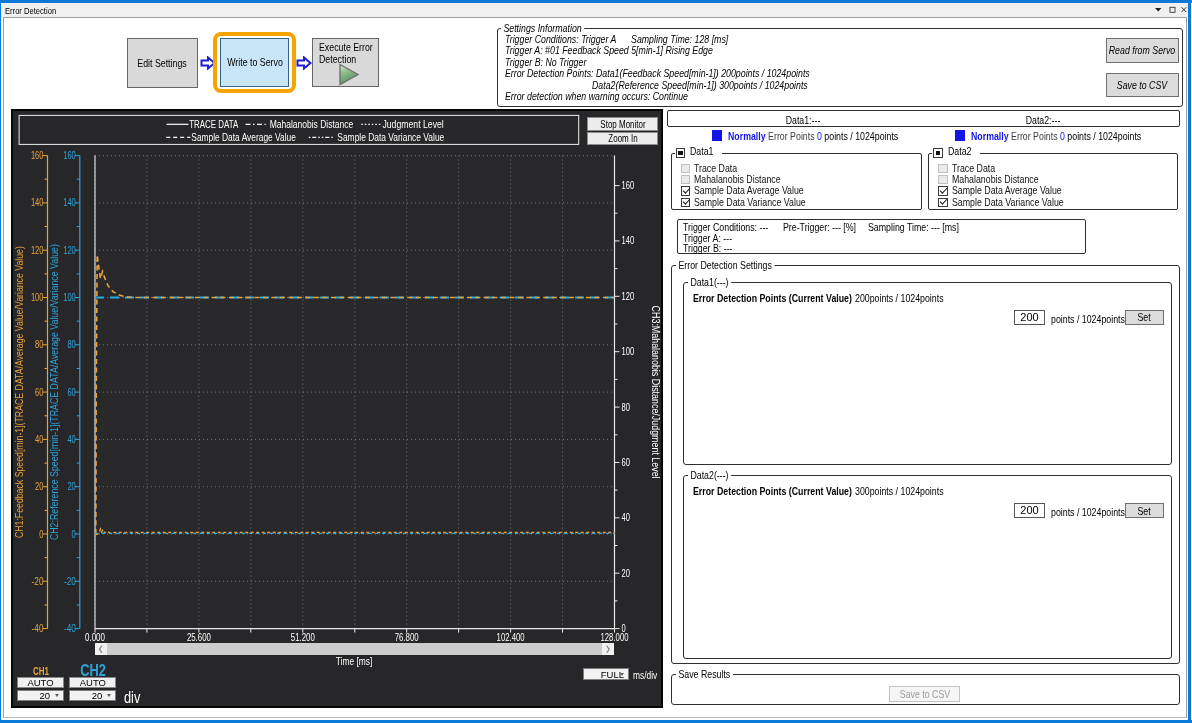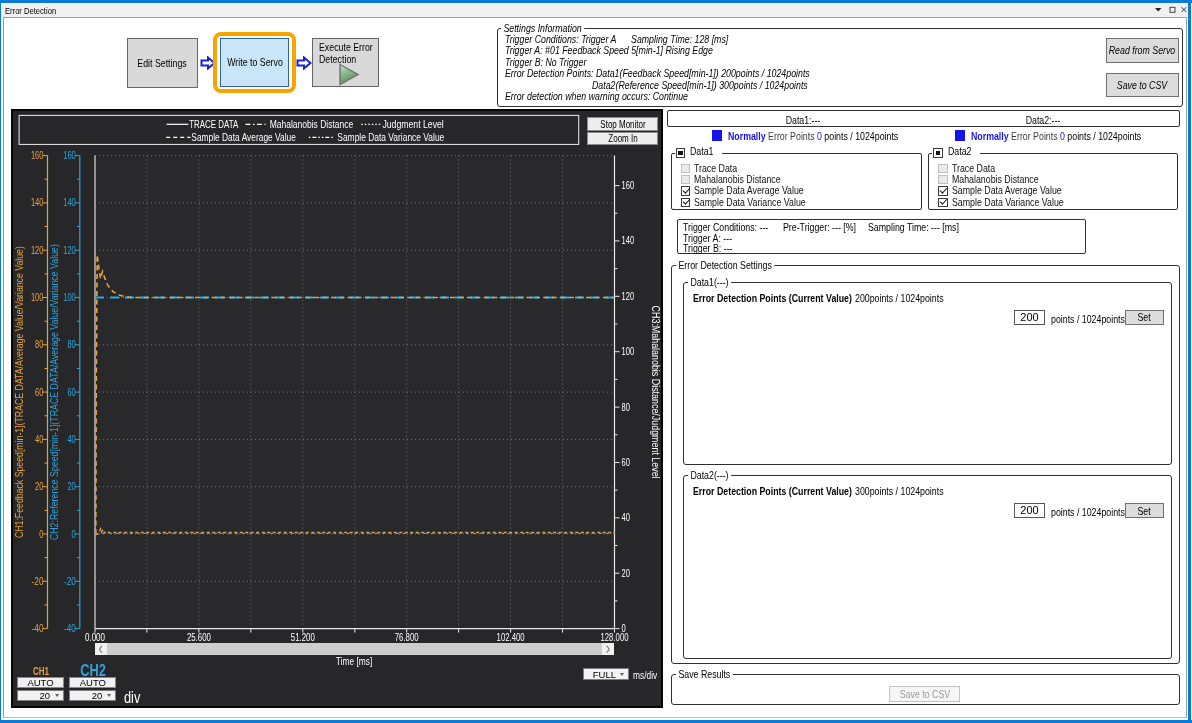--- a/index.html
+++ b/index.html
@@ -131,21 +131,21 @@
         <span class="sc">CH1</span>
       </div>
     <div style="position:absolute;left:67px;top:554.6px;width:27px;height:11px;text-align:center;color:#2da4dd;font-size:16px;font-weight:bold">
         <span class="sc">CH2</span>
       </div>
     <div class="wbtn" style="left:4.5px;top:566.1px;width:47px;height:11.2px;line-height:10px">AUTO</div>
     <div class="wbtn" style="left:56.8px;top:566.1px;width:47px;height:11.2px;line-height:10px">AUTO</div>
     <div class="wsel" style="left:4.5px;top:579.1px;width:47px;height:10.8px;line-height:9.5px;text-align:right;padding-right:13px">20<span class="chev" style="position:absolute;right:4px;top:3.5px;margin:0"></span></div>
     <div class="wsel" style="left:56.8px;top:579.1px;width:47px;height:10.8px;line-height:9.5px;text-align:right;padding-right:13px">20<span class="chev" style="position:absolute;right:4px;top:3.5px;margin:0"></span></div>
     <div style="position:absolute;left:111px;top:578.5px;color:#fff;font-size:16px"><span class="s">div</span></div>
-    <div class="wsel" style="left:570.3px;top:556.9px;width:46.2px;height:12.2px;line-height:11px;text-align:left;padding-left:9px">FULL<span class="chev" style="position:absolute;right:4px;top:4.5px;margin:0"></span></div>
+    <div class="wsel" style="left:570.3px;top:556.9px;width:46.2px;height:12.2px;line-height:11px;text-align:left;padding-left:17px">FULL<span class="chev" style="position:absolute;right:4px;top:4.5px;margin:0"></span></div>
     <div style="position:absolute;left:620.5px;top:558.1px;color:#fff;font-size:10.5px"><span class="s">ms/div</span></div>
     <svg id="chart" style="position:absolute;left:0;top:0" width="648" height="594" viewBox="0 0 648 594">
 <rect x="82.0" y="44.6" width="519.5" height="473.0" fill="#29292b"></rect>
 <line x1="82.0" y1="44.6" x2="601.5" y2="44.6" stroke="#8c8c8c" stroke-width="1" stroke-dasharray="1 3" opacity="0.75"></line>
 <line x1="82.0" y1="91.9" x2="601.5" y2="91.9" stroke="#8c8c8c" stroke-width="1" stroke-dasharray="1 3" opacity="0.75"></line>
 <line x1="82.0" y1="139.2" x2="601.5" y2="139.2" stroke="#8c8c8c" stroke-width="1" stroke-dasharray="1 3" opacity="0.75"></line>
 <line x1="82.0" y1="186.5" x2="601.5" y2="186.5" stroke="#8c8c8c" stroke-width="1" stroke-dasharray="1 3" opacity="0.75"></line>
 <line x1="82.0" y1="233.8" x2="601.5" y2="233.8" stroke="#8c8c8c" stroke-width="1" stroke-dasharray="1 3" opacity="0.75"></line>
 <line x1="82.0" y1="281.1" x2="601.5" y2="281.1" stroke="#8c8c8c" stroke-width="1" stroke-dasharray="1 3" opacity="0.75"></line>
 <line x1="82.0" y1="328.4" x2="601.5" y2="328.4" stroke="#8c8c8c" stroke-width="1" stroke-dasharray="1 3" opacity="0.75"></line>

